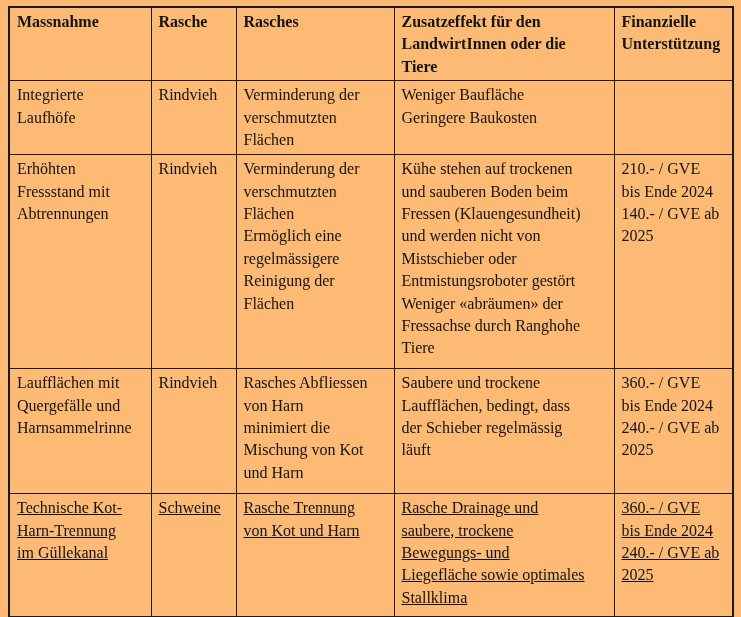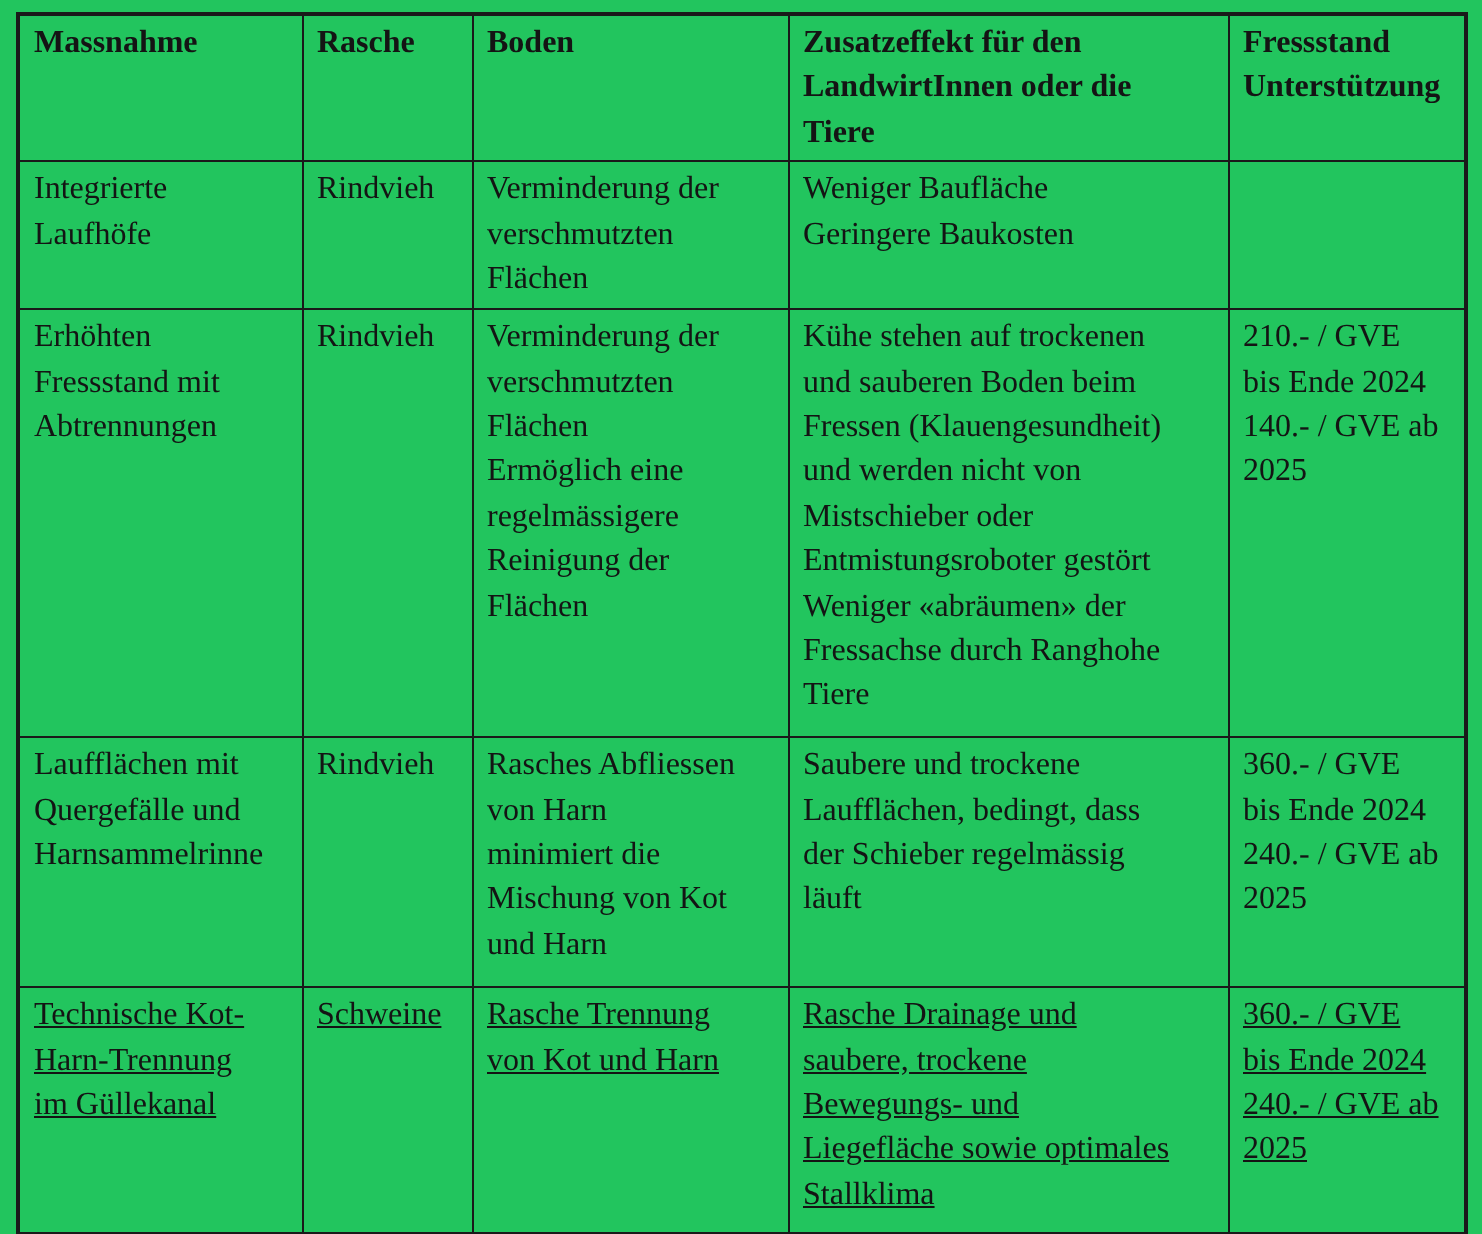--- a/index.html
+++ b/index.html
@@ -5,21 +5,21 @@
   html, body { margin: 0; padding: 0; }
   body {
     width: 741px; height: 617px;
     background: #ffffff;
     font-family: "Liberation Serif", serif;
     color: #141414;
   }
   .page {
     position: relative;
     width: 741px; height: 617px;
-    background: #22c55e;
+    background: #fdba74;
     overflow: hidden;
   }
   table.measures {
     position: absolute;
     left: 8px; top: 6px;
     width: 724px;
     border-collapse: collapse;
     table-layout: fixed;
     border: 2px solid #1a1a1a;
   }
@@ -49,25 +49,25 @@
       <col style="width:142px">
       <col style="width:85px">
       <col style="width:158px">
       <col style="width:220px">
       <col style="width:119px">
     </colgroup>
     <thead>
       <tr class="hdr">
         <th>Massnahme</th>
         <th>Rasche</th>
-        <th>Boden</th>
+        <th>Rasches</th>
         <th>Zusatzeffekt für den
 LandwirtInnen oder die
 Tiere</th>
-        <th>Fressstand
+        <th>Finanzielle
 Unterstützung</th>
       </tr>
     </thead>
     <tbody>
       <tr class="r0">
         <td>Integrierte
 Laufhöfe</td>
         <td>Rindvieh</td>
         <td>Verminderung der
 verschmutzten

